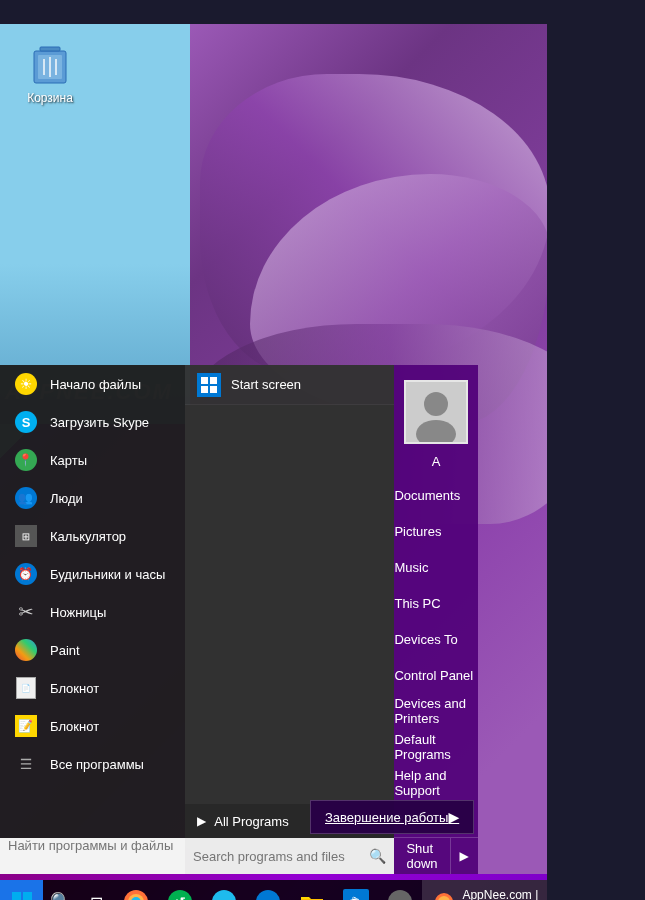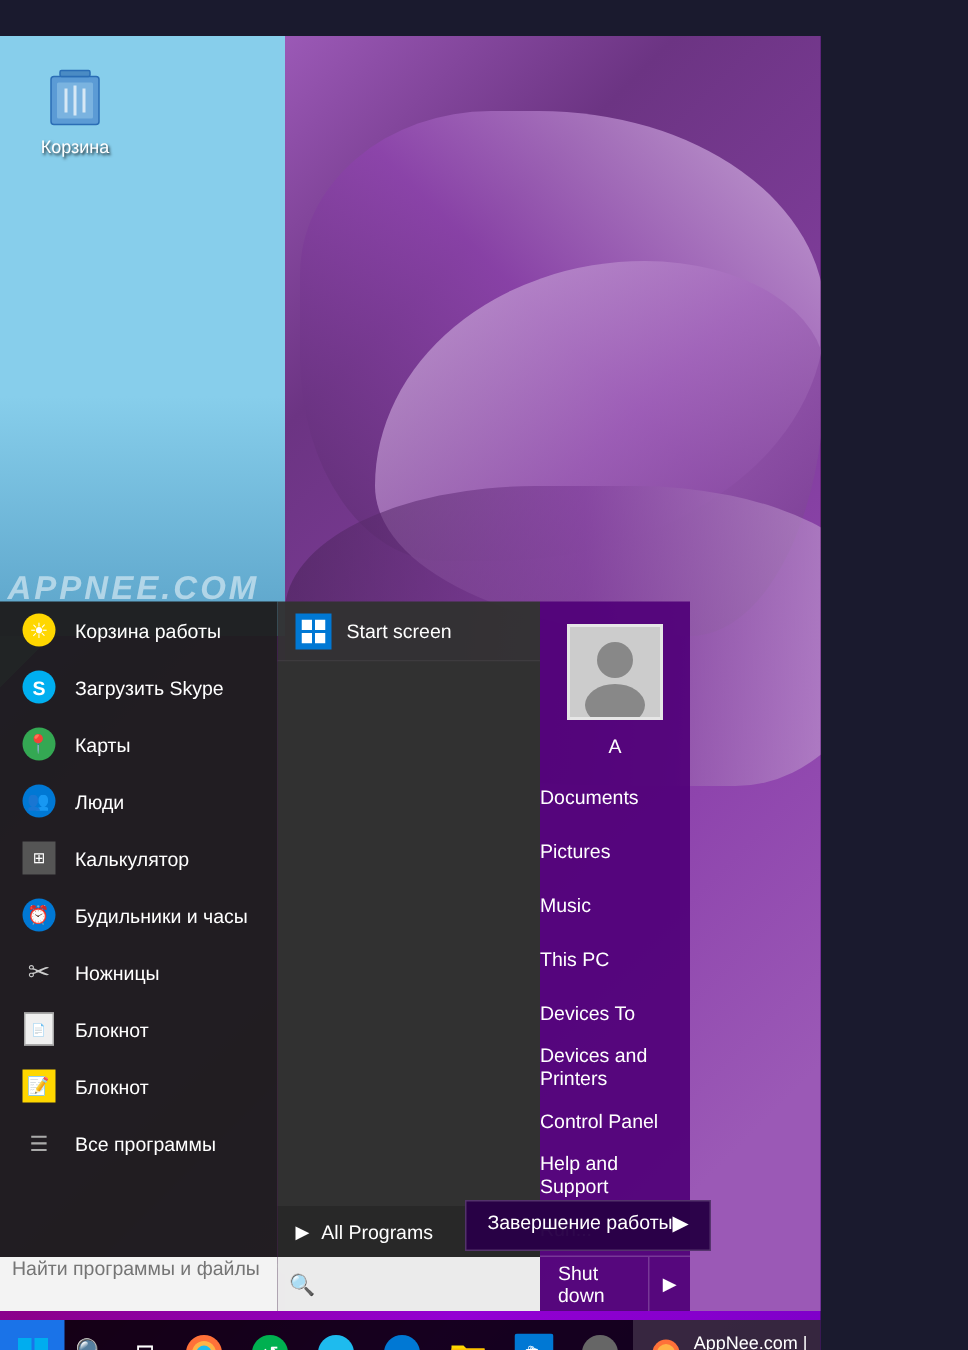--- a/index.html
+++ b/index.html
@@ -320,26 +320,28 @@
     }
 
     
     .shutdown-popup {
       position: absolute;
       bottom: 90px;
       left: 310px;
       background: rgba(40,0,70,0.97);
       color: white;
       display: flex;
+      align-items: center;
       padding: 6px 14px;
       font-size: 13px;
       z-index: 200;
       min-width: 155px;
       height: 34px;
       border: 1px solid rgba(255,255,255,0.2);
+      text-decoration: underline;
     }
     .shutdown-popup-arrow {
       margin-left: auto;
       font-size: 14px;
     }
 
     
     .taskbar {
       position: absolute;
       bottom: 0;
@@ -545,21 +547,21 @@
 
   <div class="start-menu">
 
     <div class="start-left">
       <div class="start-apps-list">
 
         <div class="start-app-item">
           <div class="start-app-icon">
             <div class="icon-yellow-sun">☀</div>
           </div>
-          <span class="start-app-label">Корзина работы</span>
+          <span class="start-app-label">Начало файлы</span>
         </div>
 
         <div class="start-app-item">
           <div class="start-app-icon">
             <div class="icon-skype">S</div>
           </div>
           <span class="start-app-label">Загрузить Skype</span>
         </div>
 
         <div class="start-app-item">
@@ -590,20 +592,26 @@
           <span class="start-app-label">Будильники и часы</span>
         </div>
 
         <div class="start-app-item">
           <div class="start-app-icon">
             <span class="icon-scissors">✂</span>
           </div>
           <span class="start-app-label">Ножницы</span>
         </div>
 
+        <div class="start-app-item">
+          <div class="start-app-icon">
+            <div class="icon-paint"></div>
+          </div>
+          <span class="start-app-label">Paint</span>
+        </div>
 
         <div class="start-app-item">
           <div class="start-app-icon">
             <div class="icon-notepad">📄</div>
           </div>
           <span class="start-app-label">Блокнот</span>
         </div>
 
         <div class="start-app-item">
           <div class="start-app-icon">
@@ -641,20 +649,21 @@
       </div>
 
       <div class="start-content-area"></div>
 
       <div class="all-programs-row">
         <span class="all-programs-arrow">▶</span>
         <span>All Programs</span>
       </div>
 
       <div class="middle-search">
+        <input type="text" placeholder="Search programs and files" style="">
         <span style="color:#555;font-size:14px;cursor:pointer;">🔍</span>
       </div>
     </div>
 
     <div class="start-right">
       <div class="user-avatar">
         <div class="avatar-img">
           <svg width="60" height="60" viewBox="0 0 60 60">
             <rect width="60" height="60" fill="#cccccc"></rect>
             <circle cx="30" cy="22" r="12" fill="#888"></circle>
@@ -673,24 +682,27 @@
       <div class="right-menu-item">
         <span>Music</span>
       </div>
       <div class="right-menu-item">
         <span>This PC</span>
       </div>
       <div class="right-menu-item">
         <span>Devices To</span>
       </div>
       <div class="right-menu-item">
+        <span>Control Panel</span>
+      </div>
+      <div class="right-menu-item">
         <span>Devices and Printers</span>
       </div>
       <div class="right-menu-item">
-        <span>Control Panel</span>
+        <span>Default Programs</span>
       </div>
       <div class="right-menu-item">
         <span>Help and Support</span>
       </div>
       <div class="right-menu-item">
         <span>Run...</span>
       </div>
 
       <div class="shutdown-row">
         <button class="shutdown-btn">

